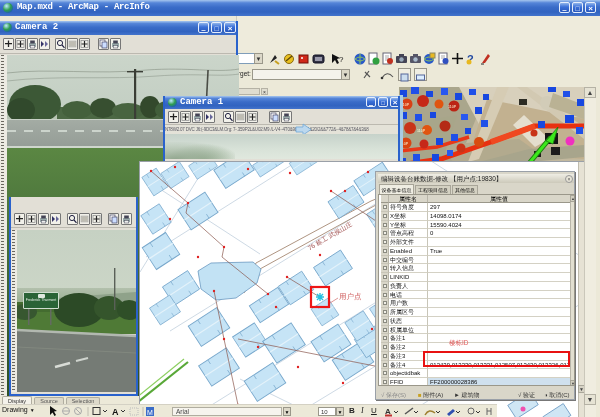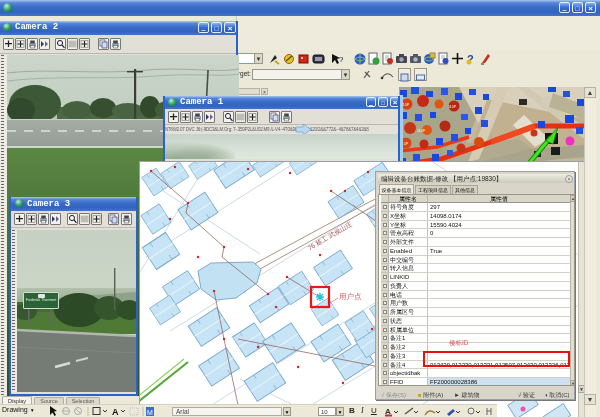--- a/index.html
+++ b/index.html
@@ -326,24 +326,20 @@
   <div class="abs" style="left:0;top:29px;width:233px;height:9px;background:#e4e2d8;overflow:hidden;font-size:4.5px;color:#5a5a64;white-space:nowrap;line-height:9px;letter-spacing:-0.2px">N78W2.07 DVC J6:(-9DC3&amp;LM.Org: 7-.359P2L&amp;U02.M9 /L-V4 -4T0&amp;98&amp;&amp;/a 4&amp;20/2&amp;&amp;7'72&amp;- 4&amp;78&amp;7&amp;4&amp;3&amp;8</div>
   <svg class="abs" style="left:130px;top:27px" width="18" height="13" viewBox="0 0 18 13">
         <path d="M2,6.5 L10,1 L10,4 L17,4 L17,9 L10,9 L10,12 Z" fill="#bcd8ee" stroke="#6fa8d8" stroke-width="0.8" transform="rotate(180 9 6.5)"></path>
       </svg>
   <div class="abs" style="left:0;top:38px;width:233px;height:25px;background:linear-gradient(180deg,#c6d2ca,#d8e2d8 60%,#e0e8de);overflow:hidden">
      <div class="abs" style="left:0;top:8px;width:70px;height:17px;background:radial-gradient(ellipse at 15% 100%,#93a890 0%,transparent 75%),radial-gradient(ellipse at 55% 100%,#9fb49b 0%,transparent 65%)"></div>
   </div>
 </div>
 
 <div class="camwin" id="cam3" style="left:9px;top:197px;width:129px;height:199px">
-  <div class="titlebar abs" style="left:0;top:0;width:125px;height:14px">
-    <div class="globe" style="left:4px;top:2px"></div>
-    <div class="abs" style="left:16px;top:2px;font-size:9px">Camera 3</div>
-  </div>
   <div class="camtb" style="top:14px;height:17px">
     <div class="tbtn" style="left:3px;top:2px"><svg width="9" height="10" viewBox="0 0 9 10">
             <path d="M4.5,1.5 V8 M1,4.7 H8" stroke="#222" stroke-width="1.3"></path>
           </svg></div>
     <div class="tbtn" style="left:15px;top:2px"><svg width="9" height="10" viewBox="0 0 9 10">
             <rect x="1" y="1.5" width="7" height="7" fill="none" stroke="#888" stroke-width="0.7"></rect>
             <path d="M4.5,2 V8 M1.5,5 H7.5" stroke="#222" stroke-width="1.2"></path>
           </svg></div>
     <div class="tbtn" style="left:27px;top:2px"><svg width="9" height="10" viewBox="0 0 9 10">
             <rect x="1" y="4" width="7" height="4" fill="#9aa"></rect>
@@ -695,16 +691,17 @@
     <path d="M64,8 L70,3 L72,5 L66,10 Z" fill="#3050b0"></path>
       <path d="M73,5 l2,2 2,-2" fill="none" stroke="#333"></path>
     <circle cx="88" cy="5" r="3" fill="none" stroke="#666"></circle>
       <path d="M93,5 l2,2 2,-2" fill="none" stroke="#333"></path>
     <path d="M104,2 v7 M108,2 v7 M104,5 h4" stroke="#666"></path>
   </svg>
 </div>
 
 <div class="abs titlebar" style="left:0;top:0;width:600px;height:16px">
   <div class="globe" style="left:3px;top:3px;width:10px;height:10px"></div>
+  <div class="abs" style="left:17px;top:2px;font-size:9px;letter-spacing:-0.3px">Map.mxd - ArcMap - ArcInfo</div>
   <div class="wbtn" style="left:559px;top:2px;width:11px;height:11px;font-size:8px;line-height:14px">–</div>
   <div class="wbtn" style="left:572px;top:2px;width:11px;height:11px;font-size:7px;line-height:11px">□</div>
   <div class="wbtn" style="left:585px;top:2px;width:11px;height:11px;font-size:8px;line-height:11px">×</div>
 </div>
 
 </body></html>

